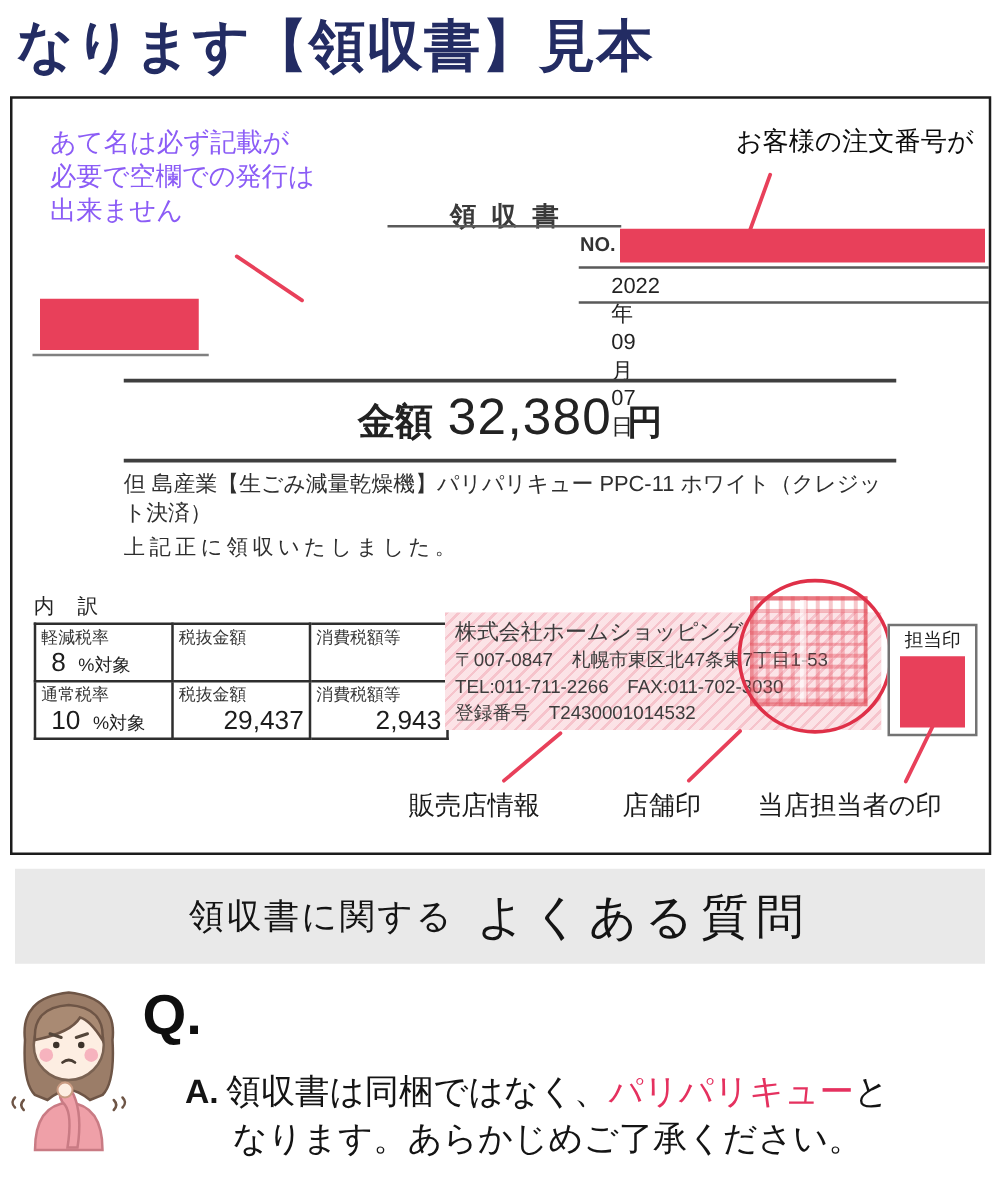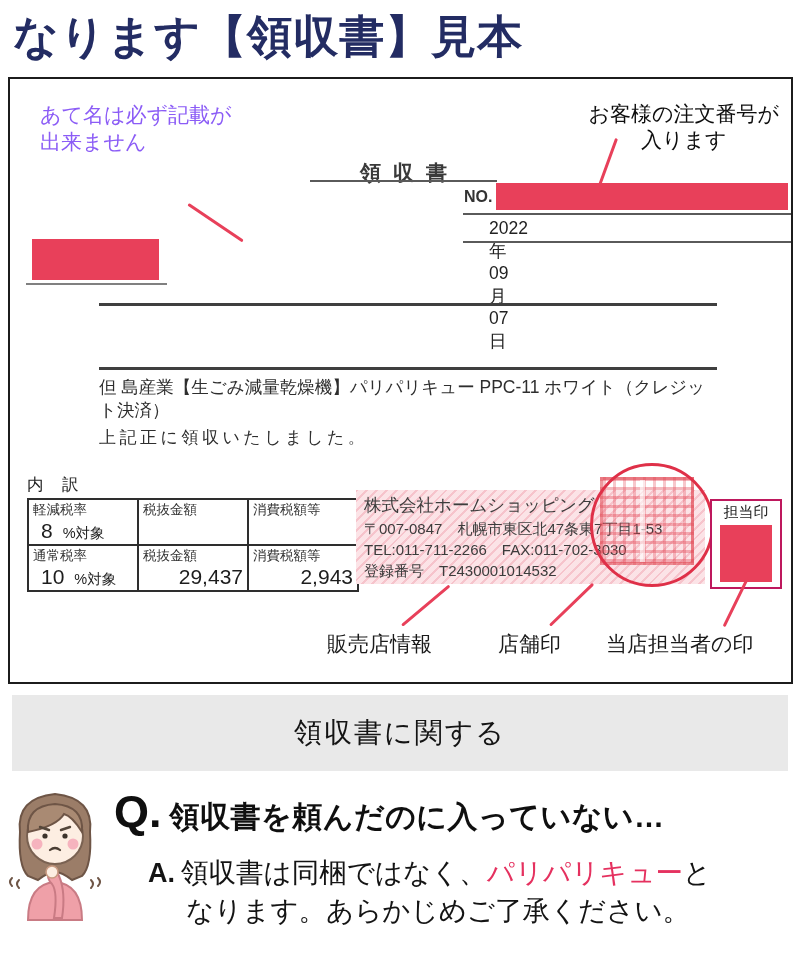--- a/index.html
+++ b/index.html
@@ -18,21 +18,21 @@
   .ptr{background:#e8405a;height:3px;border-radius:2px;}
   .ptr-left{left:179px;top:124px;width:66px;transform-origin:0 0;transform:rotate(34deg);}
   .redact{background:#e8405a;}
   .redact-left{left:22px;top:160px;width:127px;height:41px;}
   .redact-left-line{left:16px;top:204px;width:141px;height:2px;background:#808080;}
 
   .r-title{left:300px;top:80px;width:187px;text-align:center;font-size:21px;font-weight:600;
            letter-spacing:12px;color:#3a3a3a;text-indent:12px;}
   .r-title-line{left:300px;top:101px;width:187px;height:2px;background:#5a5a5a;}
 
-  .note-right{right:12px;top:22px;text-align:center;font-size:21px;line-height:26px;color:#0d0d0d;}
+  .note-right{right:12px;top:22px;text-align:left;font-size:21px;line-height:26px;color:#0d0d0d;}
   .ptr-right{left:586px;top:56px;width:3px;height:56px;background:#e8405a;border-radius:2px;
              transform-origin:50% 100%;transform:rotate(20deg);}
 
   .no-label{left:454px;top:109px;font-size:16px;font-weight:600;color:#333;text-align:center;}
   .no-redact{left:486px;top:104px;width:292px;height:27px;}
   .no-line{left:453px;top:134px;width:328px;height:2px;background:#5a5a5a;}
   .date-row{left:453px;top:139px;width:328px;display:flex;justify-content:space-between;
             padding:0 16px 0 26px;box-sizing:border-box;font-size:17.5px;color:#222;flex-direction:column;}
   .date-line{left:453px;top:162px;width:328px;height:2px;background:#5a5a5a;}
 
@@ -63,21 +63,21 @@
   .seller-line{font-size:15px;line-height:21px;}
 
   .seal-square{left:590px;top:398px;width:94px;height:88px;border:3px solid rgba(224,70,80,.55);
     background:
       repeating-linear-gradient(0deg, rgba(228,70,85,.38) 0 3px, transparent 3px 9px),
       repeating-linear-gradient(90deg, rgba(228,70,85,.30) 0 3px, transparent 3px 10px);
     box-sizing:border-box;}
   .seal-square::after{content:"";position:absolute;left:42%;top:0;width:5px;height:100%;background:#fff;opacity:.6;}
   .seal-circle{left:580px;top:384px;width:118px;height:118px;border:3px solid #df3048;border-radius:50%;}
 
-  .staff-box{left:700px;top:420px;width:68px;height:86px;border:2px solid #be185d;background:#fff;text-align:center;}
+  .staff-box{left:700px;top:420px;width:68px;height:86px;border:2px solid #737373;background:#fff;text-align:center;}
   .staff-label{font-size:15px;color:#1d1d1d;margin-top:2px;}
   .staff-stamp{width:52px;height:57px;background:#e8405a;margin:3px auto 0;}
 
   .cap-line1{left:392px;top:545px;width:62px;transform-origin:0 50%;transform:rotate(-40deg);}
   .cap-line2{left:540px;top:545px;width:60px;transform-origin:0 50%;transform:rotate(-44deg);}
   .cap-line3{left:714px;top:546px;width:54px;transform-origin:0 50%;transform:rotate(-64deg);}
   .caption{top:551px;font-size:21px;color:#1a1a1a;}
   .cap-1{left:317px;} .cap-2{left:488px;} .cap-3{left:596px;}
 
   
@@ -99,50 +99,55 @@
 </style>
 </head>
 <body>
 
 <div class="abs page-title">なります【領収書】見本</div>
 
 <div class="abs receipt-box">
 
   <div class="abs note-left">
     <div>あて名は必ず記載が</div>
+    <div>必要で空欄での発行は</div>
     <div>出来ません</div>
   </div>
   <div class="abs ptr ptr-left"></div>
   <div class="abs redact redact-left"></div>
   <div class="abs redact-left-line"></div>
 
   <div class="abs r-title">領収書</div>
   <div class="abs r-title-line"></div>
 
   <div class="abs note-right">
     <div>お客様の注文番号が</div>
-    <div>入ります</div>
   </div>
   <div class="abs ptr-right"></div>
 
   <span class="abs no-label">NO.</span>
   <div class="abs redact no-redact"></div>
   <div class="abs no-line"></div>
 
   <div class="abs date-row">
     <span>2022</span>
     <span>年</span>
     <span>09</span>
     <span>月</span>
     <span>07</span>
     <span>日</span>
   </div>
   <div class="abs date-line"></div>
 
   <div class="abs amt-line amt-top"></div>
+  <div class="abs amount-row">
+    <span class="amount-label">金額</span>
+    <span class="amount-value">32,380</span>
+    <span class="amount-unit">円</span>
+  </div>
   <div class="abs amt-line amt-bottom"></div>
 
   <div class="abs desc">但 島産業【生ごみ減量乾燥機】パリパリキュー PPC-11 ホワイト（クレジット決済）</div>
   <div class="abs received">上記正に領収いたしました。</div>
 
   <div class="abs uchiwake">内 訳</div>
   <table class="abs bd-table">
     <tbody>
         <tr>
       <td>
@@ -199,20 +204,21 @@
   <div class="abs ptr cap-line1"></div>
   <div class="abs ptr cap-line2"></div>
   <div class="abs ptr cap-line3"></div>
   <div class="abs caption cap-1">販売店情報</div>
   <div class="abs caption cap-2">店舗印</div>
   <div class="abs caption cap-3">当店担当者の印</div>
 </div>
 
 <div class="abs faq-bar">
   <span class="faq-small">領収書に関する</span>
+  <span class="faq-large">よくある質問</span>
 </div>
 
 <svg class="abs figure" viewBox="0 0 106 142">
 
   <path d="M18 52 Q14 18 53 14 Q92 18 88 52 Q90 86 80 96 L70 100 Q60 92 53 92 Q46 92 36 100 L26 96 Q16 86 18 52Z" fill="#9b7d68" stroke="#6e5546" stroke-width="2"></path>
 
   <circle cx="53" cy="56" r="28" fill="#fdeee2" stroke="#7a6252" stroke-width="2"></circle>
 
   <path d="M26 52 Q24 26 53 24 Q82 26 80 52 Q70 36 62 34 Q55 46 26 52Z" fill="#a98a73" stroke="#6e5546" stroke-width="2"></path>
 
@@ -233,21 +239,20 @@
   <circle cx="50" cy="92" r="6" fill="#fdeee2" stroke="#c99b82" stroke-width="1.6"></circle>
 
   <path d="M10 98 Q6 102 10 106" stroke="#6e5546" stroke-width="2" fill="none" stroke-linecap="round"></path>
   <path d="M17 100 Q13 104 17 108" stroke="#6e5546" stroke-width="2" fill="none" stroke-linecap="round"></path>
   <path d="M96 98 Q100 102 96 106" stroke="#6e5546" stroke-width="2" fill="none" stroke-linecap="round"></path>
   <path d="M89 100 Q93 104 89 108" stroke="#6e5546" stroke-width="2" fill="none" stroke-linecap="round"></path>
 </svg>
 
 <div class="abs q-row">
   <span class="q-prefix">Q.</span>
-  <span class="q-text">領収書を頼んだのに入っていない…</span>
 </div>
 
 <div class="abs a-row">
   <span class="a-prefix">A.</span>
   <span class="a-text">
     <span>領収書は同梱ではなく、</span><span class="a-highlight">パリパリキュー</span><span>と</span>
   </span>
 </div>
 <div class="abs a-line2">なります。あらかじめご了承ください。</div>
 

